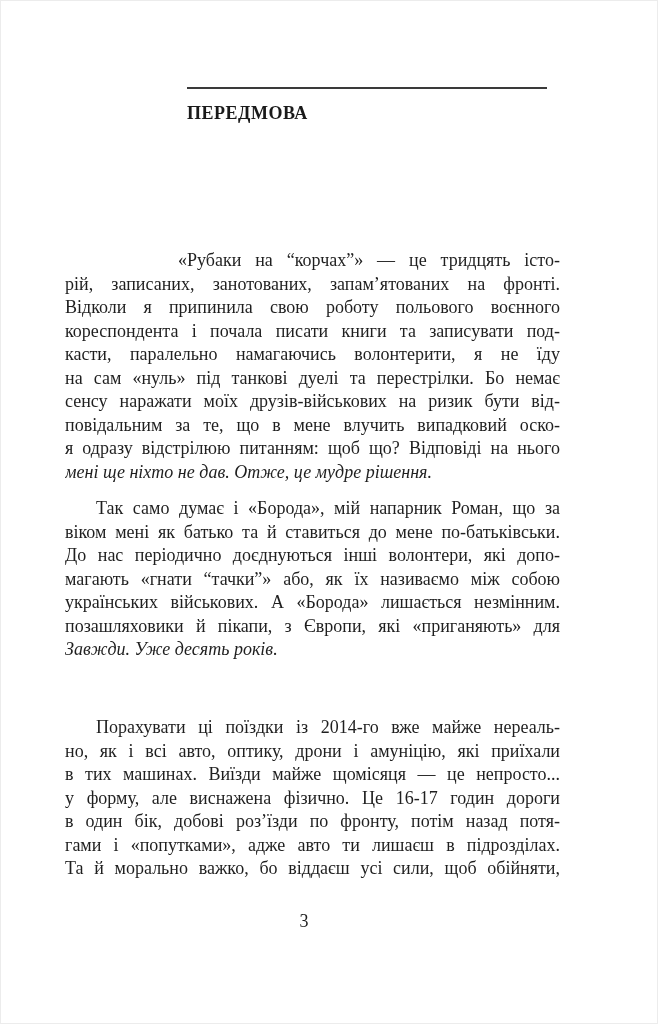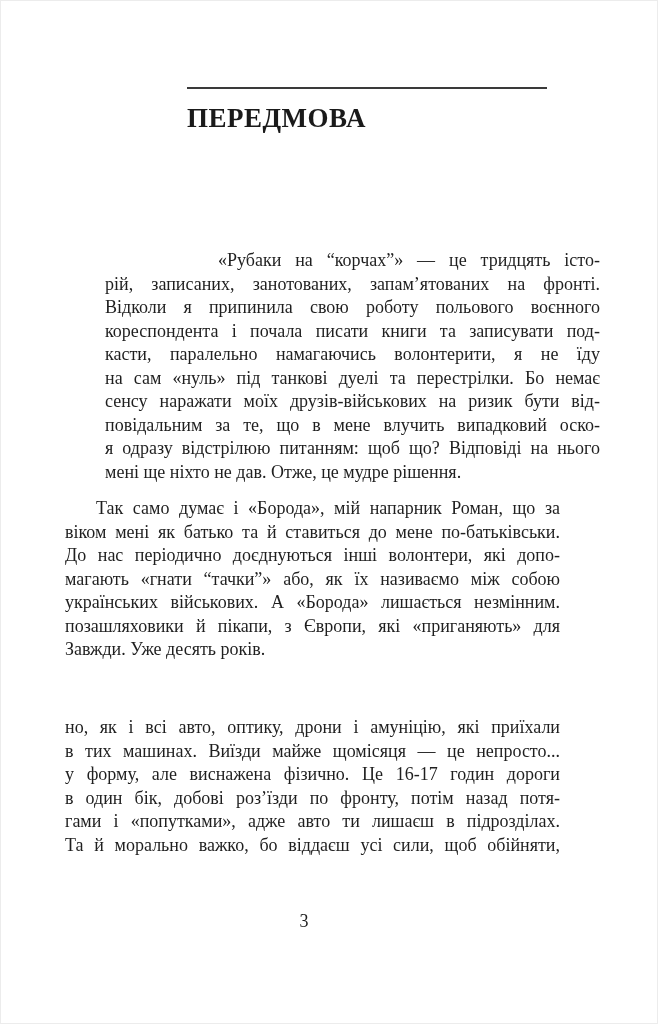--- a/index.html
+++ b/index.html
@@ -24,46 +24,47 @@
     top: 86px;
     width: 360px;
     height: 2px;
     background: #3a3a3a;
   }
   .chapter-title {
     position: absolute;
     left: 186px;
     top: 102px;
     margin: 0;
-    font-size: 27px;
+    font-size: 18px;
     font-weight: bold;
     letter-spacing: 0.5px;
     color: #1a1a1a;
     font-family: "Liberation Serif", "DejaVu Serif", serif;
   }
   .para {
     position: absolute;
     left: 64px;
     width: 495px;
     font-size: 18px;
   }
-  .p1 { top: 248px; margin-left: 40px; }
+  .p1 { top: 248px; }
   .p2 { top: 496px; }
   .p3 { top: 715px; }
   .line {
     height: 23.5px;
     line-height: 23.5px;
     text-align: justify;
     text-align-last: justify;
     overflow: hidden;
     white-space: nowrap;
   }
   .line.flush {
     text-align: left;
     text-align-last: left;
+    font-style: italic;
   }
   .indent-large { padding-left: 113px; }
   .indent-normal { padding-left: 31px; }
   .page-number {
     position: absolute;
     left: 64px;
     top: 909px;
     width: 478px;
     text-align: center;
     font-size: 18px;
@@ -97,20 +98,21 @@
     <div class="line indent-normal">Так само думає і «Борода», мій напарник Роман, що за</div>
     <div class="line">віком мені як батько та й ставиться до мене по-батьківськи.</div>
     <div class="line">До нас періодично доєднуються інші волонтери, які допо-</div>
     <div class="line">магають «гнати “тачки”» або, як їх називаємо між собою</div>
     <div class="line">українських військових. А «Борода» лишається незмінним.</div>
     <div class="line">позашляховики й пікапи, з Європи, які «приганяють» для</div>
     <div class="line flush">Завжди. Уже десять років.</div>
   </div>
 
   <div class="para p3">
+    <div class="line indent-normal">Порахувати ці поїздки із 2014-го вже майже нереаль-</div>
     <div class="line">но, як і всі авто, оптику, дрони і амуніцію, які приїхали</div>
     <div class="line">в тих машинах. Виїзди майже щомісяця — це непросто...</div>
     <div class="line">у форму, але виснажена фізично. Це 16-17 годин дороги</div>
     <div class="line">в один бік, добові роз’їзди по фронту, потім назад потя-</div>
     <div class="line">гами і «попутками», адже авто ти лишаєш в підрозділах.</div>
     <div class="line">Та й морально важко, бо віддаєш усі сили, щоб обійняти,</div>
   </div>
 
   <div class="page-number">3</div>
 

